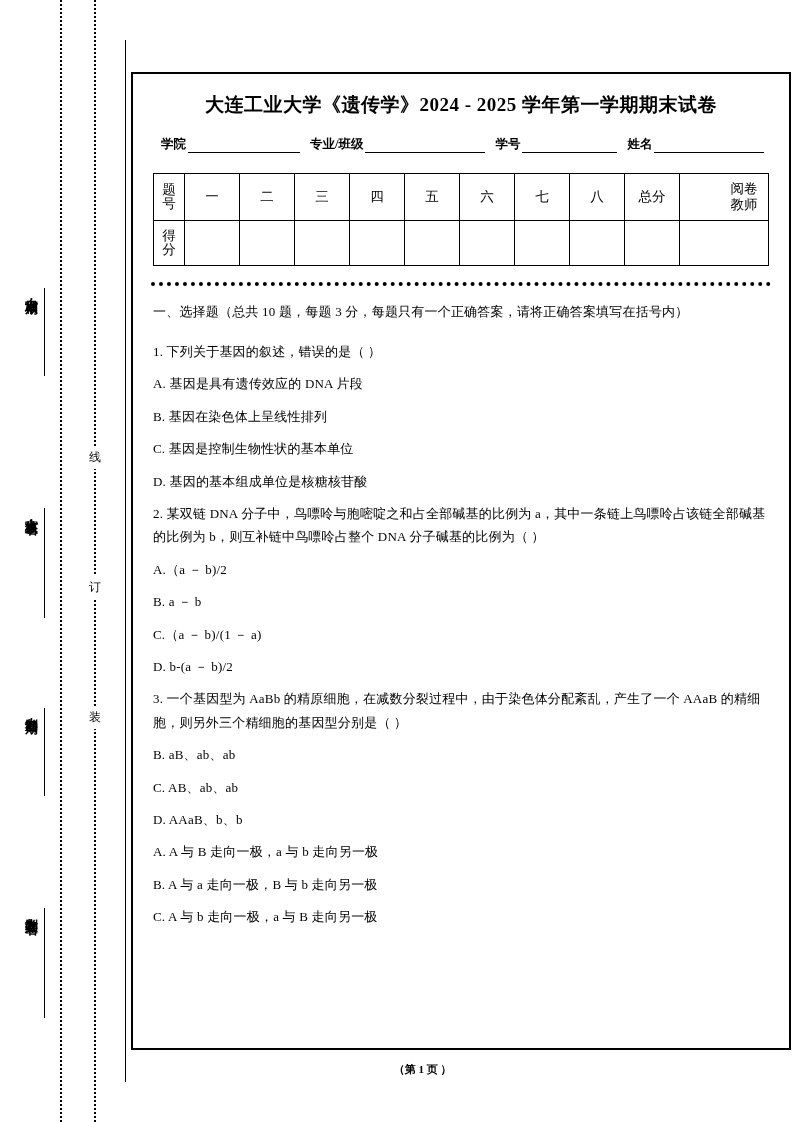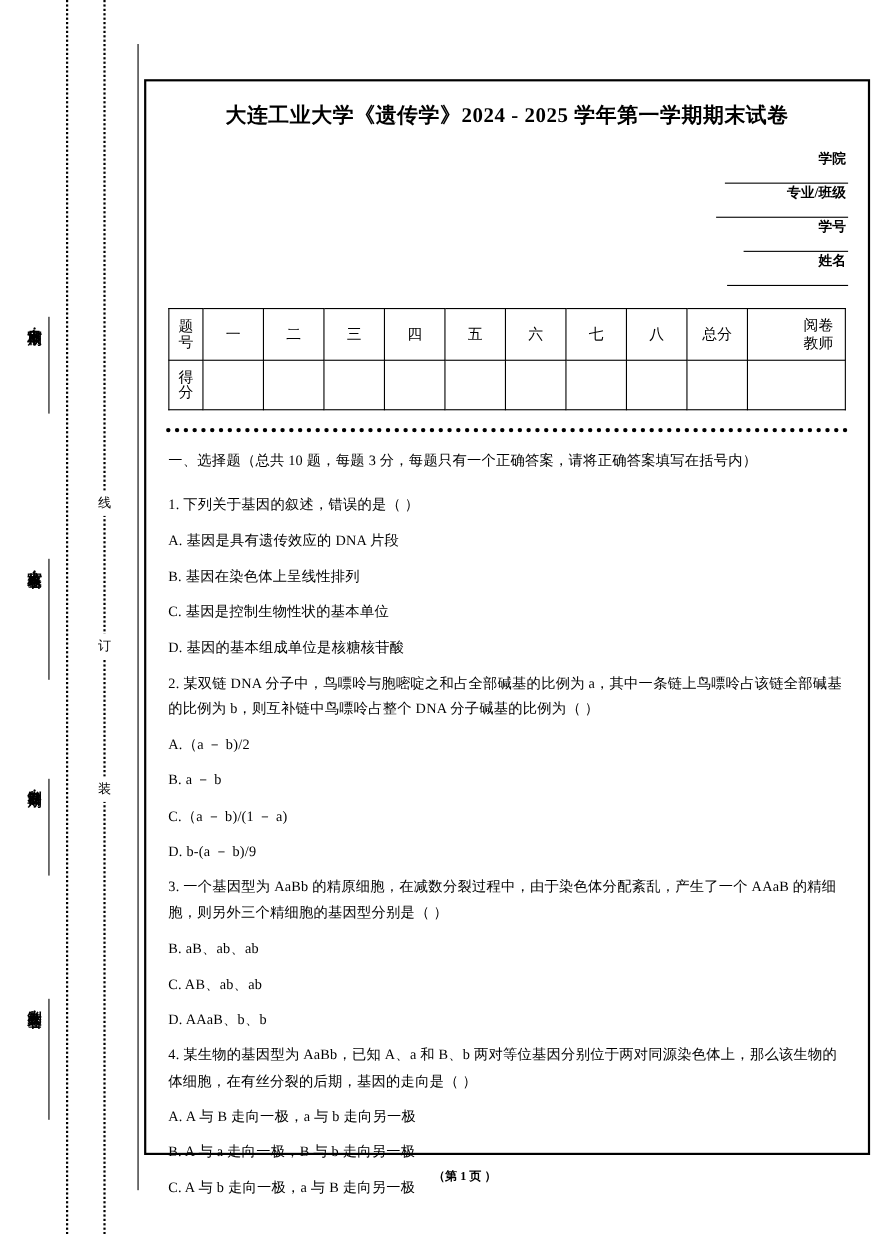--- a/index.html
+++ b/index.html
@@ -88,21 +88,20 @@
     margin-top: 18px;
     font-family: "Liberation Serif", "DejaVu Serif", serif;
   }
 
   .info-line {
     display: flex;
     align-items: flex-end;
     margin: 18px 18px 0 28px;
     font-size: 12.5px;
     font-weight: bold;
-    flex-direction: column;
   }
   .info-label { white-space: nowrap; padding-right: 2px; }
   .info-blank {
     border-bottom: 1px solid #000;
     height: 13px;
   }
   .blank-1 { width: 112px; }
   .blank-2 { width: 120px; }
   .blank-3 { width: 95px; }
   .blank-4 { width: 110px; }
@@ -274,28 +273,27 @@
     <div class="question">1. 下列关于基因的叙述，错误的是（   ）</div>
     <div class="option">A. 基因是具有遗传效应的 DNA 片段</div>
     <div class="option">B. 基因在染色体上呈线性排列</div>
     <div class="option">C. 基因是控制生物性状的基本单位</div>
     <div class="option">D. 基因的基本组成单位是核糖核苷酸</div>
 
     <div class="question">2. 某双链 DNA 分子中，鸟嘌呤与胞嘧啶之和占全部碱基的比例为 a，其中一条链上鸟嘌呤占该链全部碱基的比例为 b，则互补链中鸟嘌呤占整个 DNA 分子碱基的比例为（   ）</div>
     <div class="option">A.（a － b)/2</div>
     <div class="option">B. a － b</div>
     <div class="option">C.（a － b)/(1 － a)</div>
-    <div class="option">D. b-(a － b)/9</div>
+    <div class="option">D. b-(a － b)/2</div>
 
     <div class="question">3. 一个基因型为 AaBb 的精原细胞，在减数分裂过程中，由于染色体分配紊乱，产生了一个 AAaB 的精细胞，则另外三个精细胞的基因型分别是（   ）</div>
     <div class="option">B. aB、ab、ab</div>
     <div class="option">C. AB、ab、ab</div>
     <div class="option">D. AAaB、b、b</div>
 
-    <div class="question">4. 某生物的基因型为 AaBb，已知 A、a 和 B、b 两对等位基因分别位于两对同源染色体上，那么该生物的体细胞，在有丝分裂的后期，基因的走向是（   ）</div>
     <div class="option">A. A 与 B 走向一极，a 与 b 走向另一极</div>
     <div class="option">B. A 与 a 走向一极，B 与 b 走向另一极</div>
     <div class="option">C. A 与 b 走向一极，a 与 B 走向另一极</div>
 
   </div>
 </div>
 
 <div class="footer">
   <span>（第 1 页 ）</span>
 </div>

